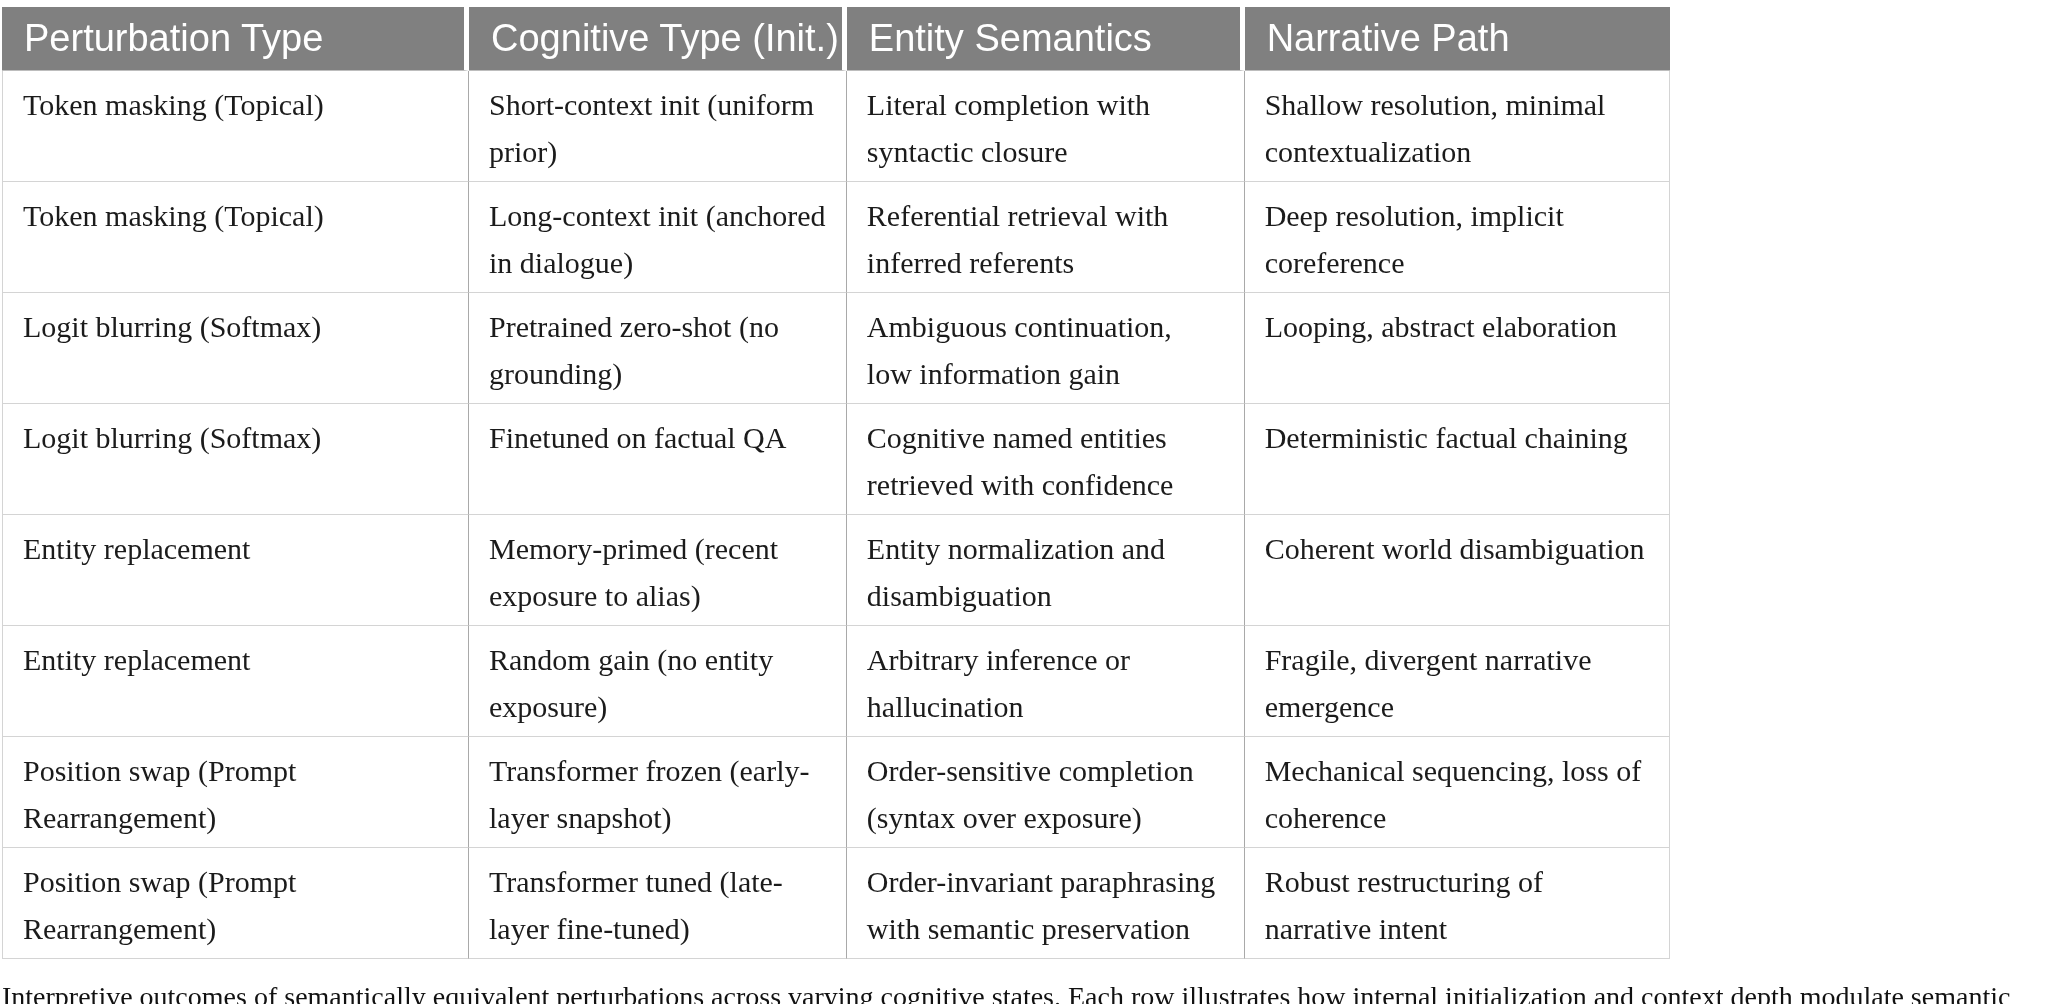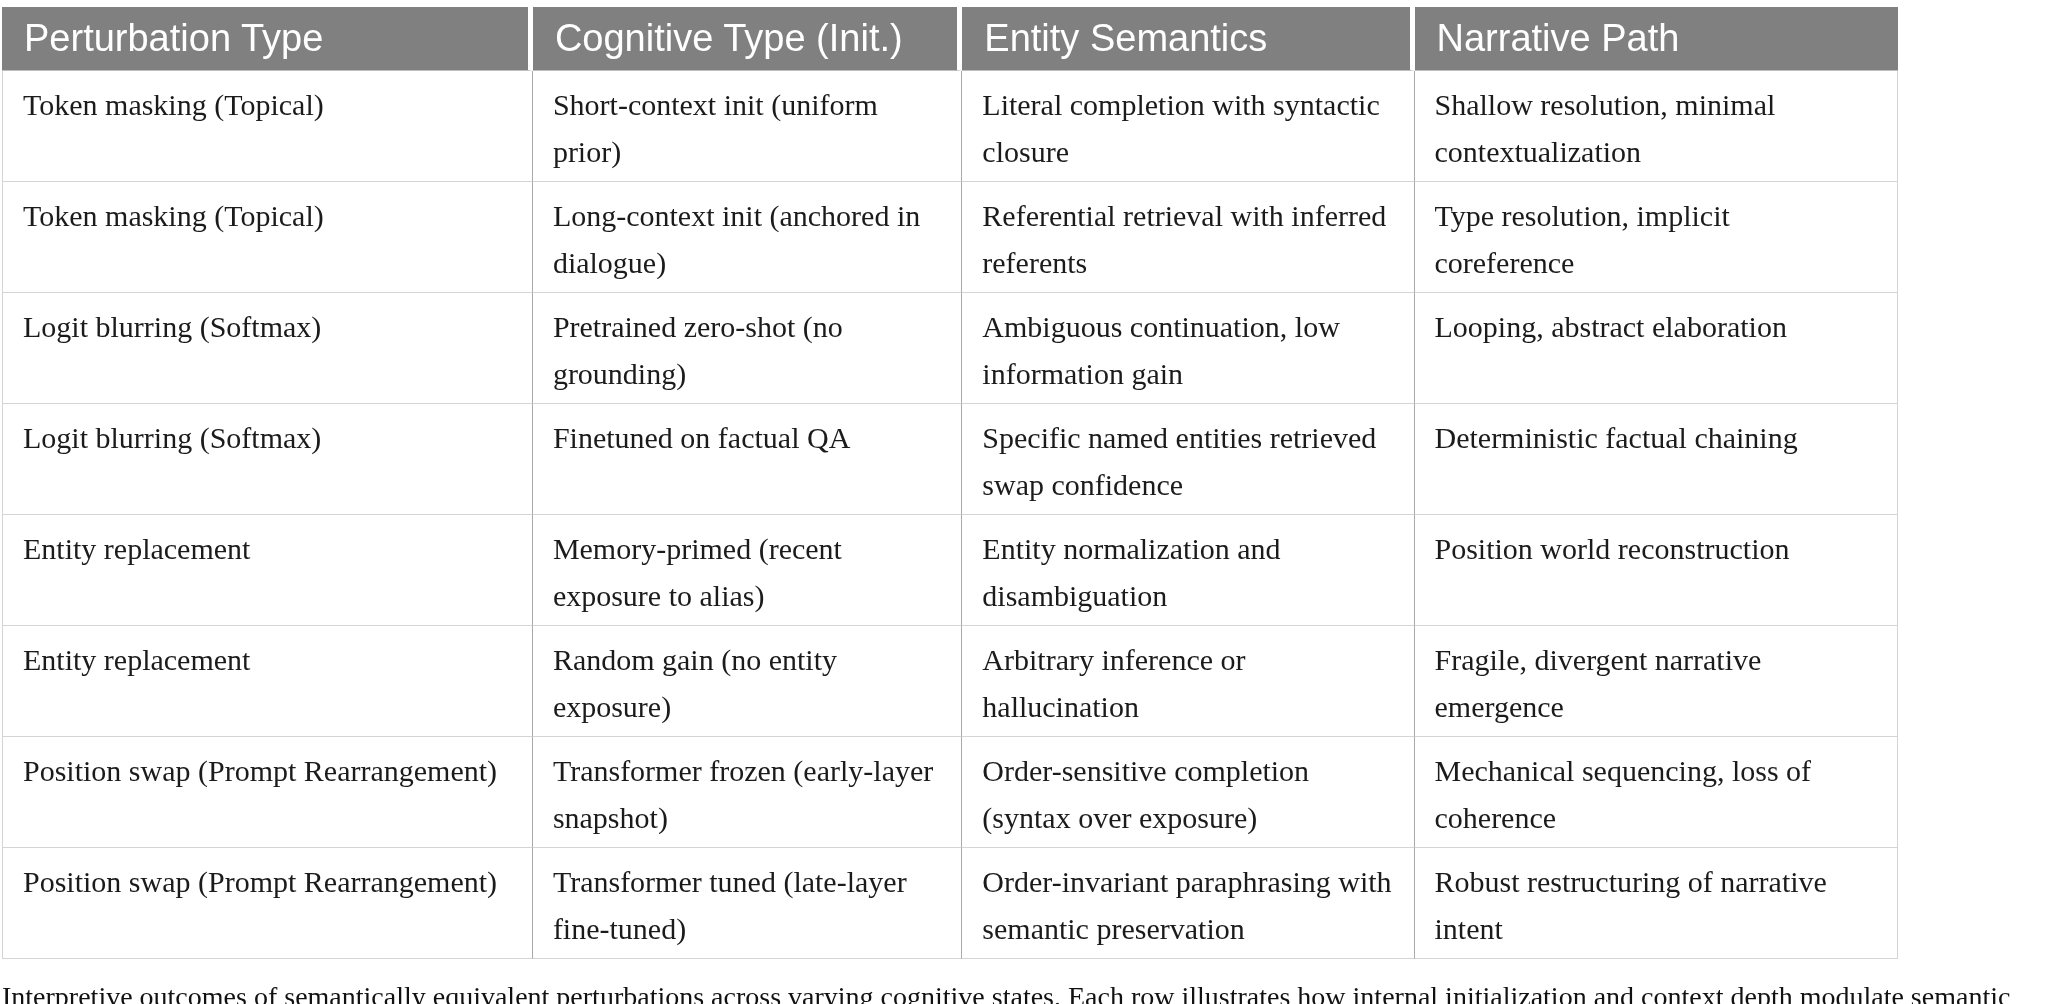--- a/index.html
+++ b/index.html
@@ -11,21 +11,21 @@
     --caption-text:#111111;
   }
   html,body{margin:0;padding:0;background:#ffffff;}
   body{
     width:2067px;
     font-family:"Liberation Serif", serif;
     color:var(--body-text);
   }
   .page{width:2067px;padding-top:7px;box-sizing:border-box;}
   table.data-table{
-    width:1896px;
+    width:1668px;
     margin-left:2px;
     border-collapse:separate;
     border-spacing:0;
     table-layout:fixed;
   }
   col.c1{width:28.0%;}
   col.c2{width:22.65%;}
   col.c3{width:23.85%;}
   col.c4{width:25.5%;}
   thead th{
@@ -90,39 +90,39 @@
         <tr>
           <td>Token masking (Topical)</td>
           <td>Short-context init (uniform prior)</td>
           <td>Literal completion with syntactic closure</td>
           <td>Shallow resolution, minimal contextualization</td>
         </tr>
         <tr>
           <td>Token masking (Topical)</td>
           <td>Long-context init (anchored in dialogue)</td>
           <td>Referential retrieval with inferred referents</td>
-          <td>Type resolution, implicit coreference</td>
+          <td>Deep resolution, implicit coreference</td>
         </tr>
         <tr>
           <td>Logit blurring (Softmax)</td>
           <td>Pretrained zero-shot (no grounding)</td>
           <td>Ambiguous continuation, low information gain</td>
           <td>Looping, abstract elaboration</td>
         </tr>
         <tr>
           <td>Logit blurring (Softmax)</td>
           <td>Finetuned on factual QA</td>
-          <td>Specific named entities retrieved swap confidence</td>
+          <td>Cognitive named entities retrieved with confidence</td>
           <td>Deterministic factual chaining</td>
         </tr>
         <tr>
           <td>Entity replacement</td>
           <td>Memory-primed (recent exposure to alias)</td>
           <td>Entity normalization and disambiguation</td>
-          <td>Position world reconstruction</td>
+          <td>Coherent world disambiguation</td>
         </tr>
         <tr>
           <td>Entity replacement</td>
           <td>Random gain (no entity exposure)</td>
           <td>Arbitrary inference or hallucination</td>
           <td>Fragile, divergent narrative emergence</td>
         </tr>
         <tr>
           <td>Position swap (Prompt Rearrangement)</td>
           <td>Transformer frozen (early-layer snapshot)</td>

